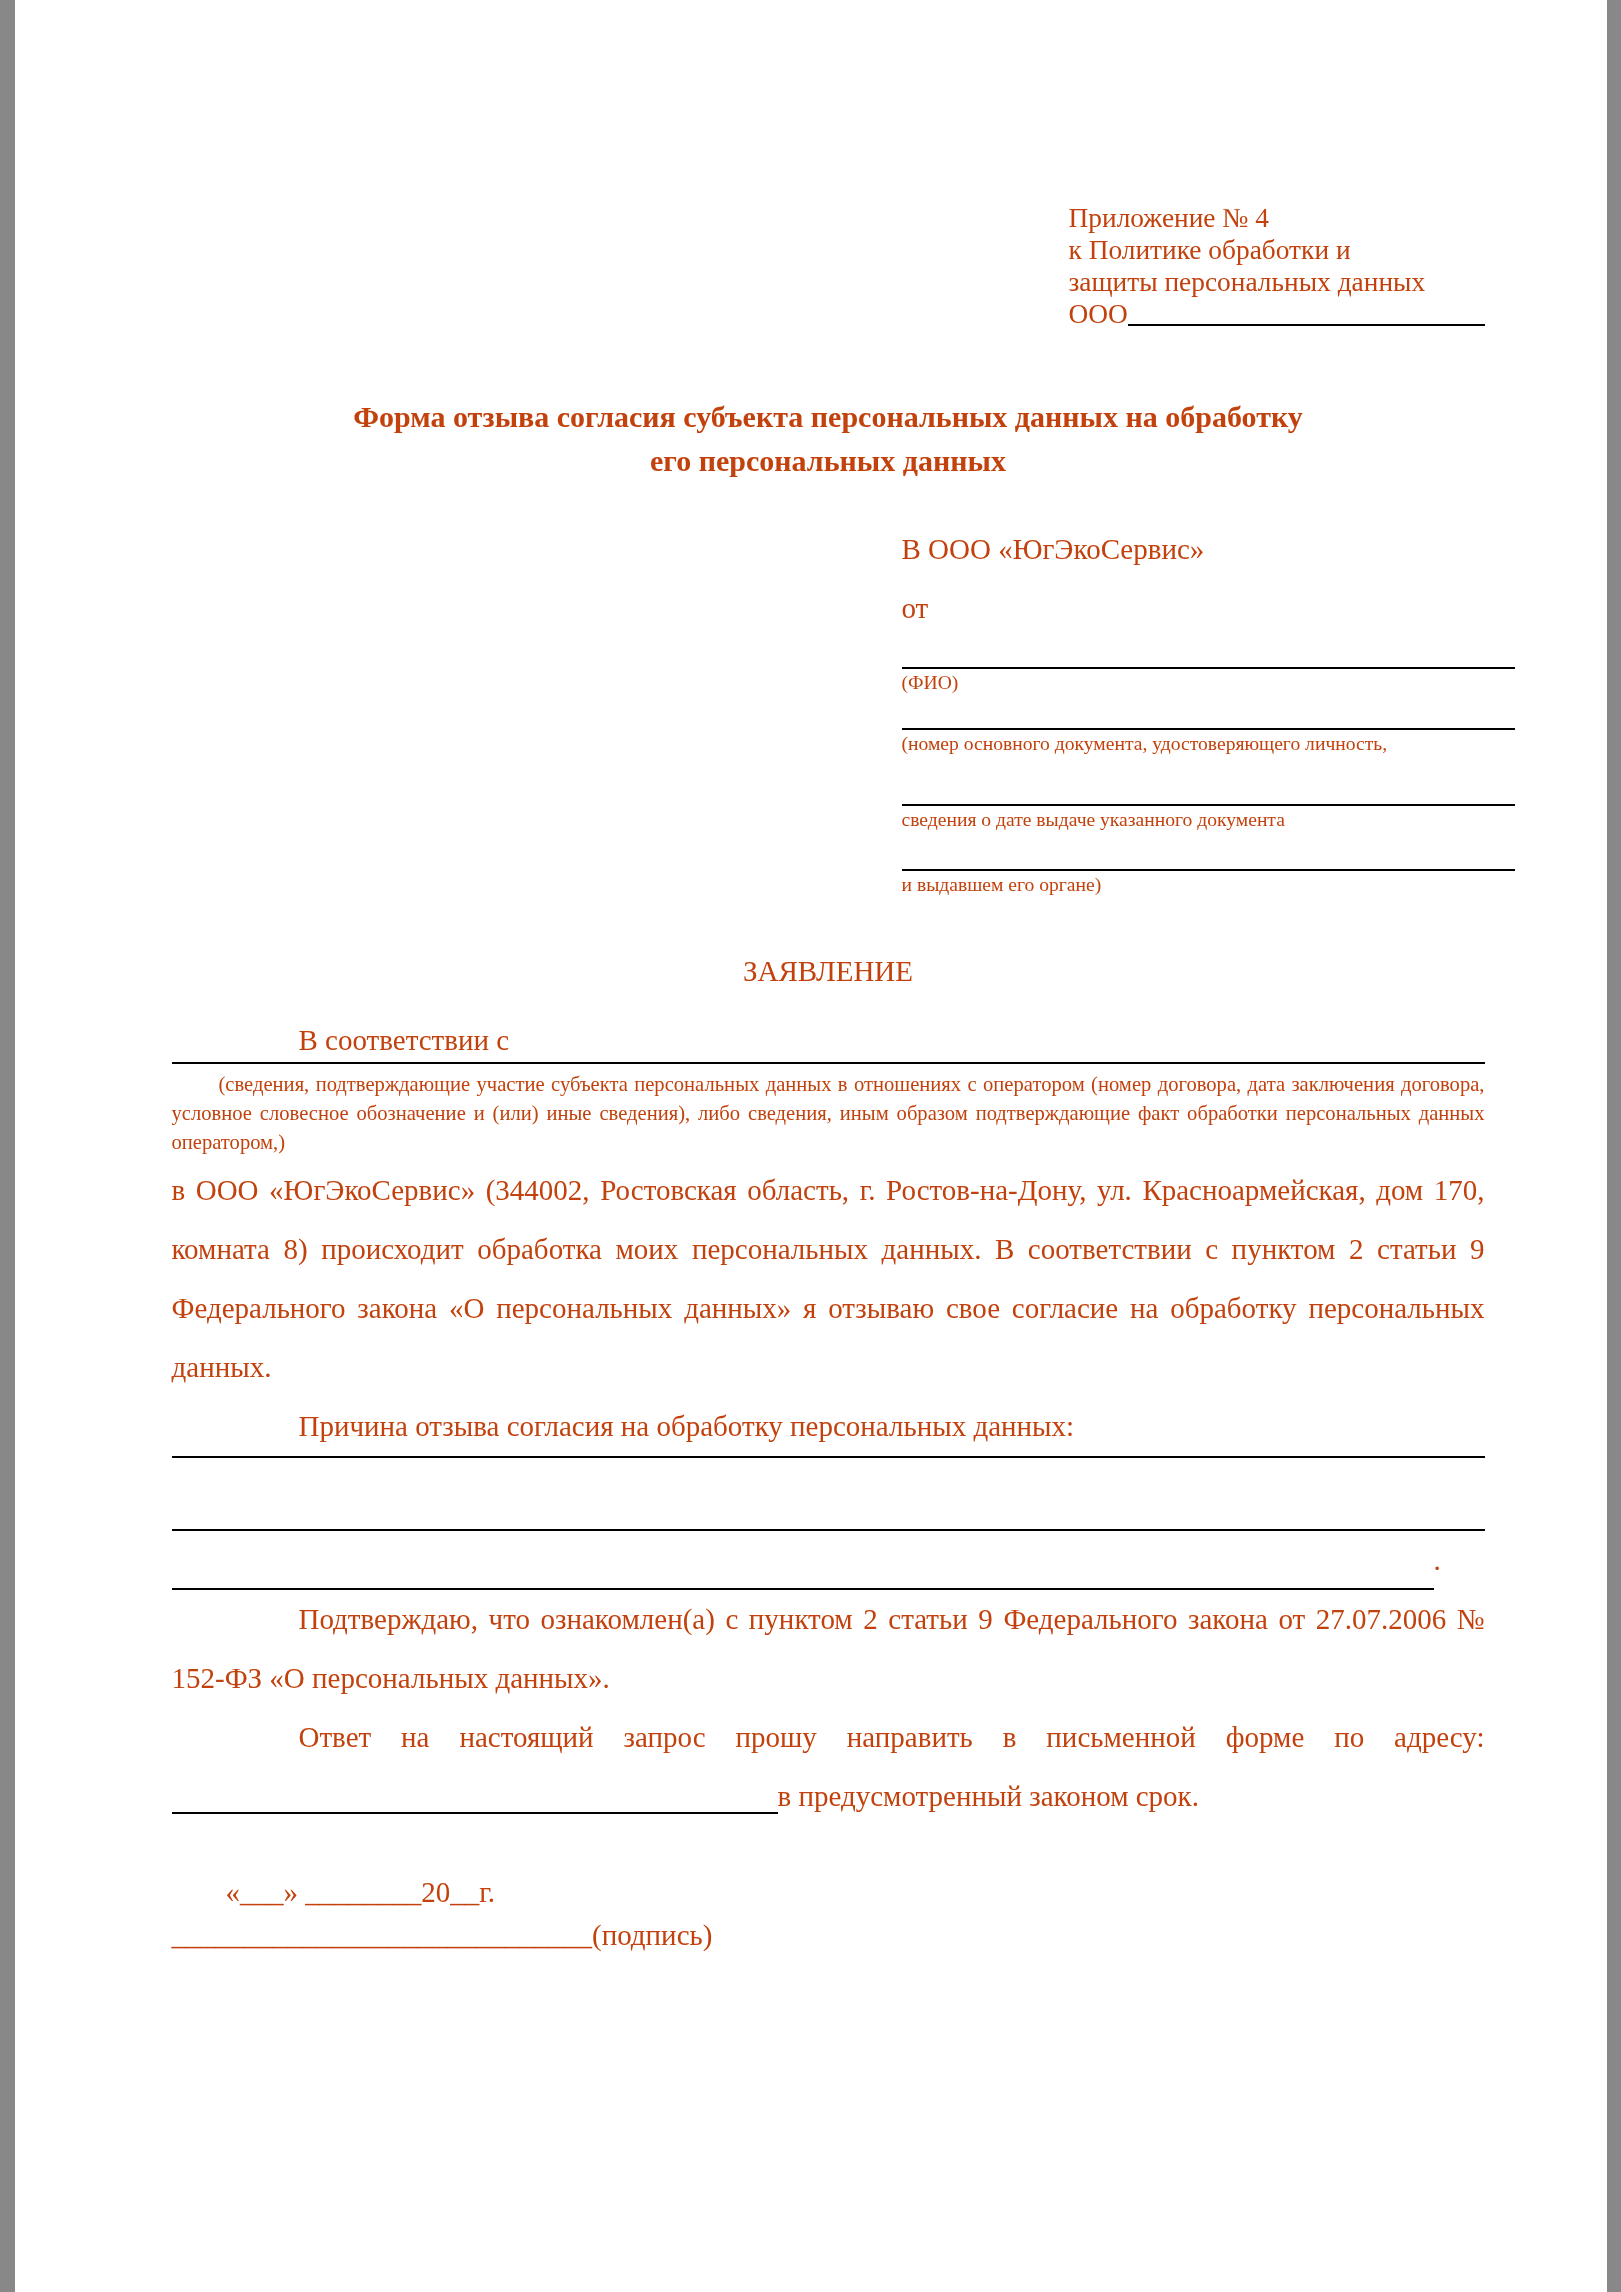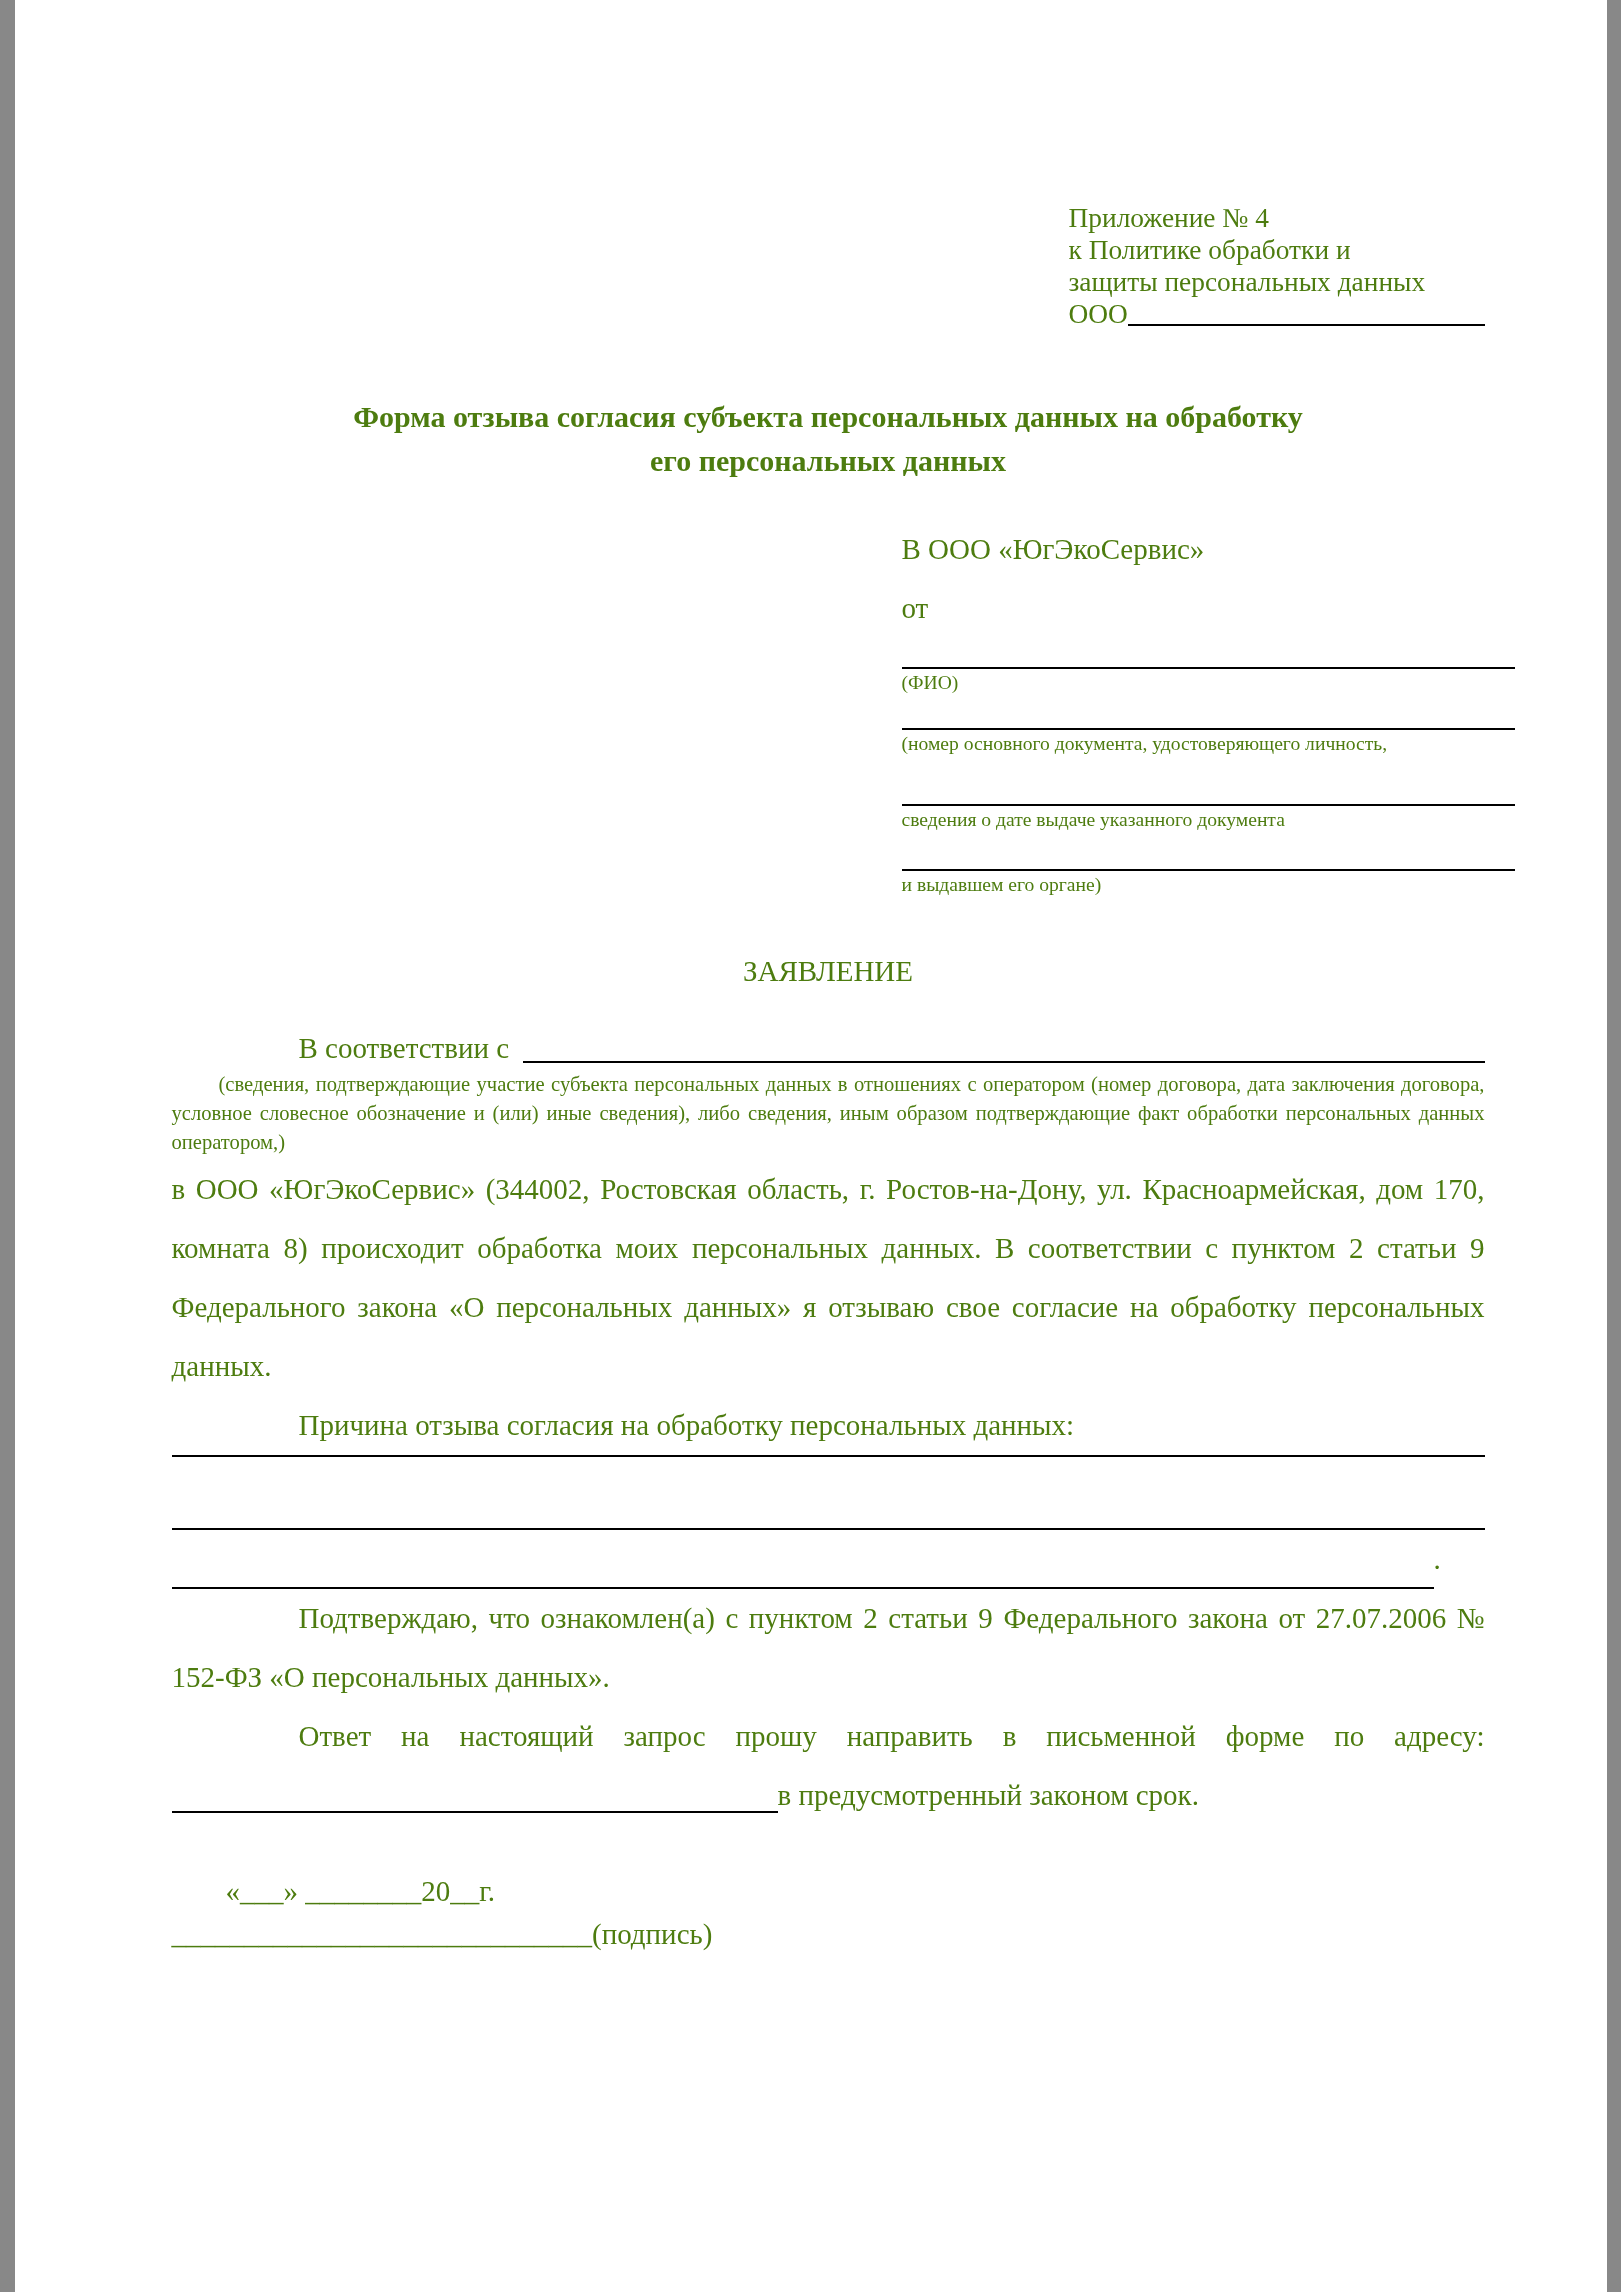--- a/index.html
+++ b/index.html
@@ -2,21 +2,21 @@
 <html lang="ru"><head>
 <meta charset="utf-8">
 <style>
   html, body { margin: 0; padding: 0; background: #888; }
   .page {
     position: relative;
     width: 1592px;
     height: 2293px;
     margin: 0 auto;
     background: #ffffff;
-    color: #4d7c0f;
+    color: #c2410c;
     font-family: "Liberation Serif", "DejaVu Serif", serif;
     box-sizing: border-box;
     overflow: hidden;
   }
   .content {
     box-sizing: border-box;
     padding: 202px 122px 0 157px; 
     width: 100%;
   }
 
@@ -67,24 +67,25 @@
   .f4 .fline { height: 37px; }
 
   
   .statement-heading {
     margin-top: 55px;
     text-align: center;
     font-size: 29px;
     line-height: 37px;
   }
   .intro-row {
-    margin-top: 37px;
+    margin-top: 29px;
     display: flex;
     font-size: 29px;
     line-height: 43px;
+    flex-direction: column;
   }
   .intro-row .lead { white-space: nowrap; padding-left: 127px; padding-right: 13.7px; }
   .intro-row .iline { flex: 1 1 auto; border-bottom: 2.9px solid #000; margin-bottom: 6.9px; }
 
   .intro-note {
     font-size: 20.6px;
     line-height: 29px;
     text-align: justify;
     text-indent: 47px;
   }

